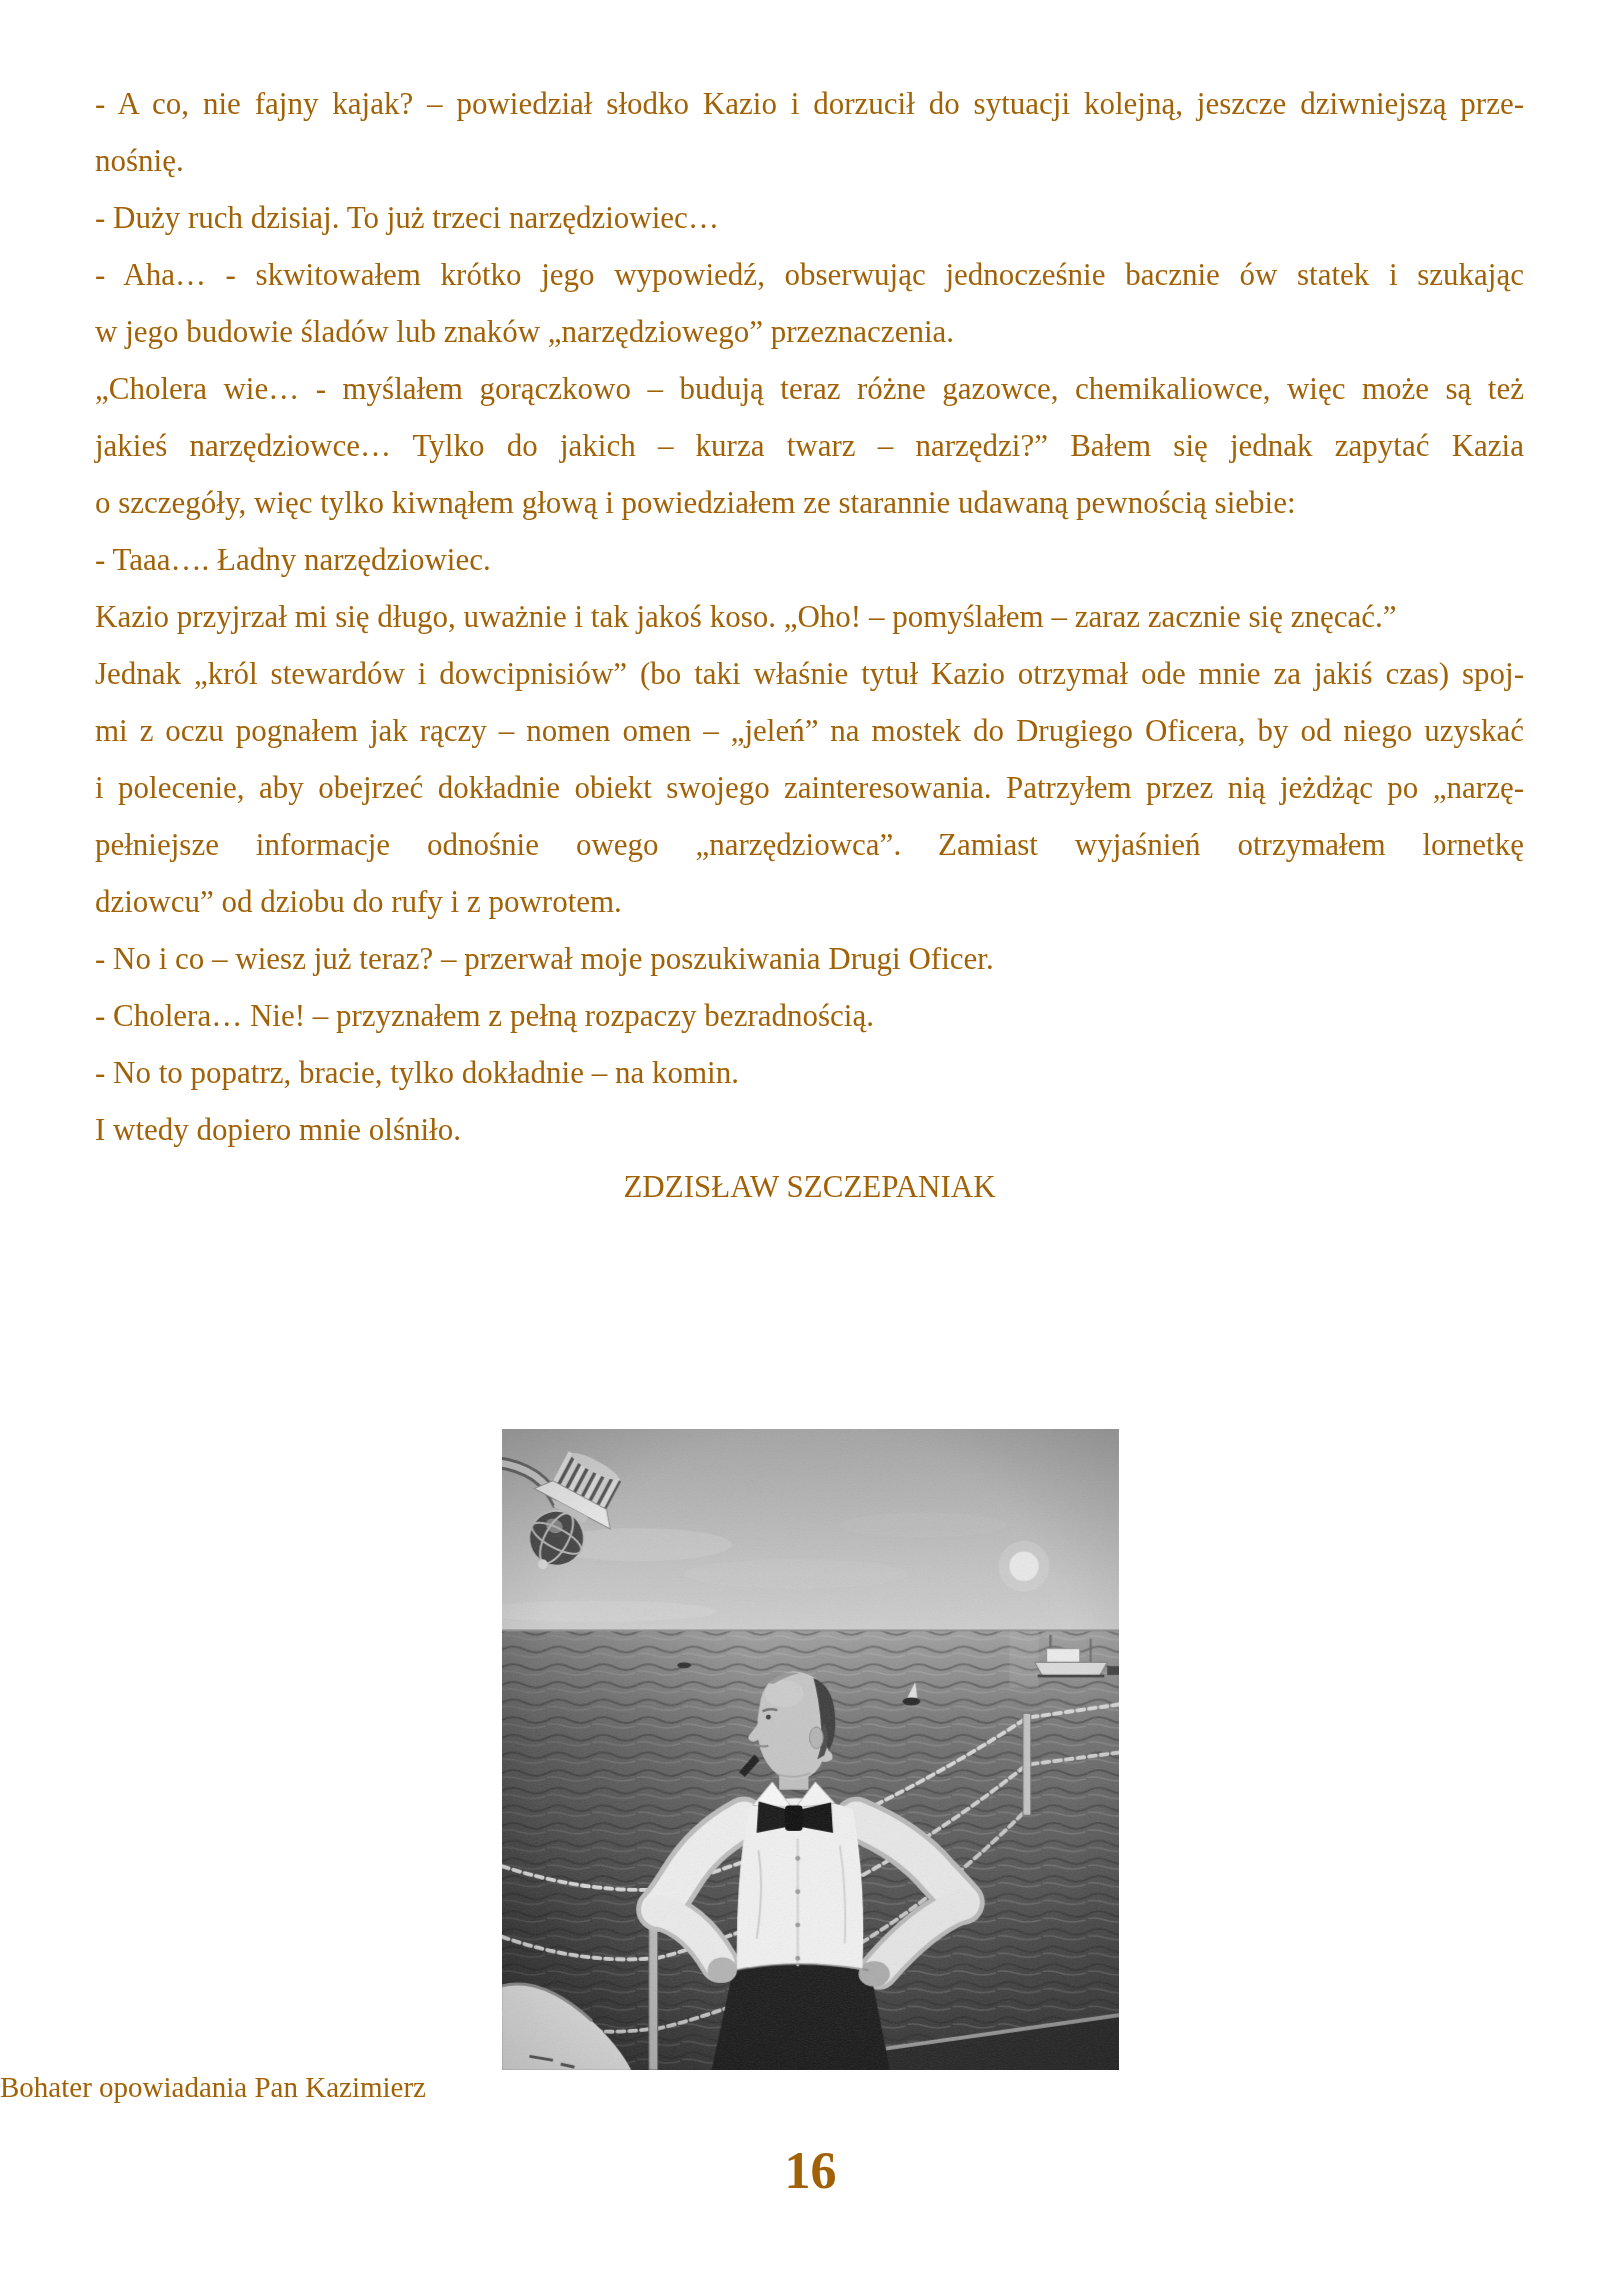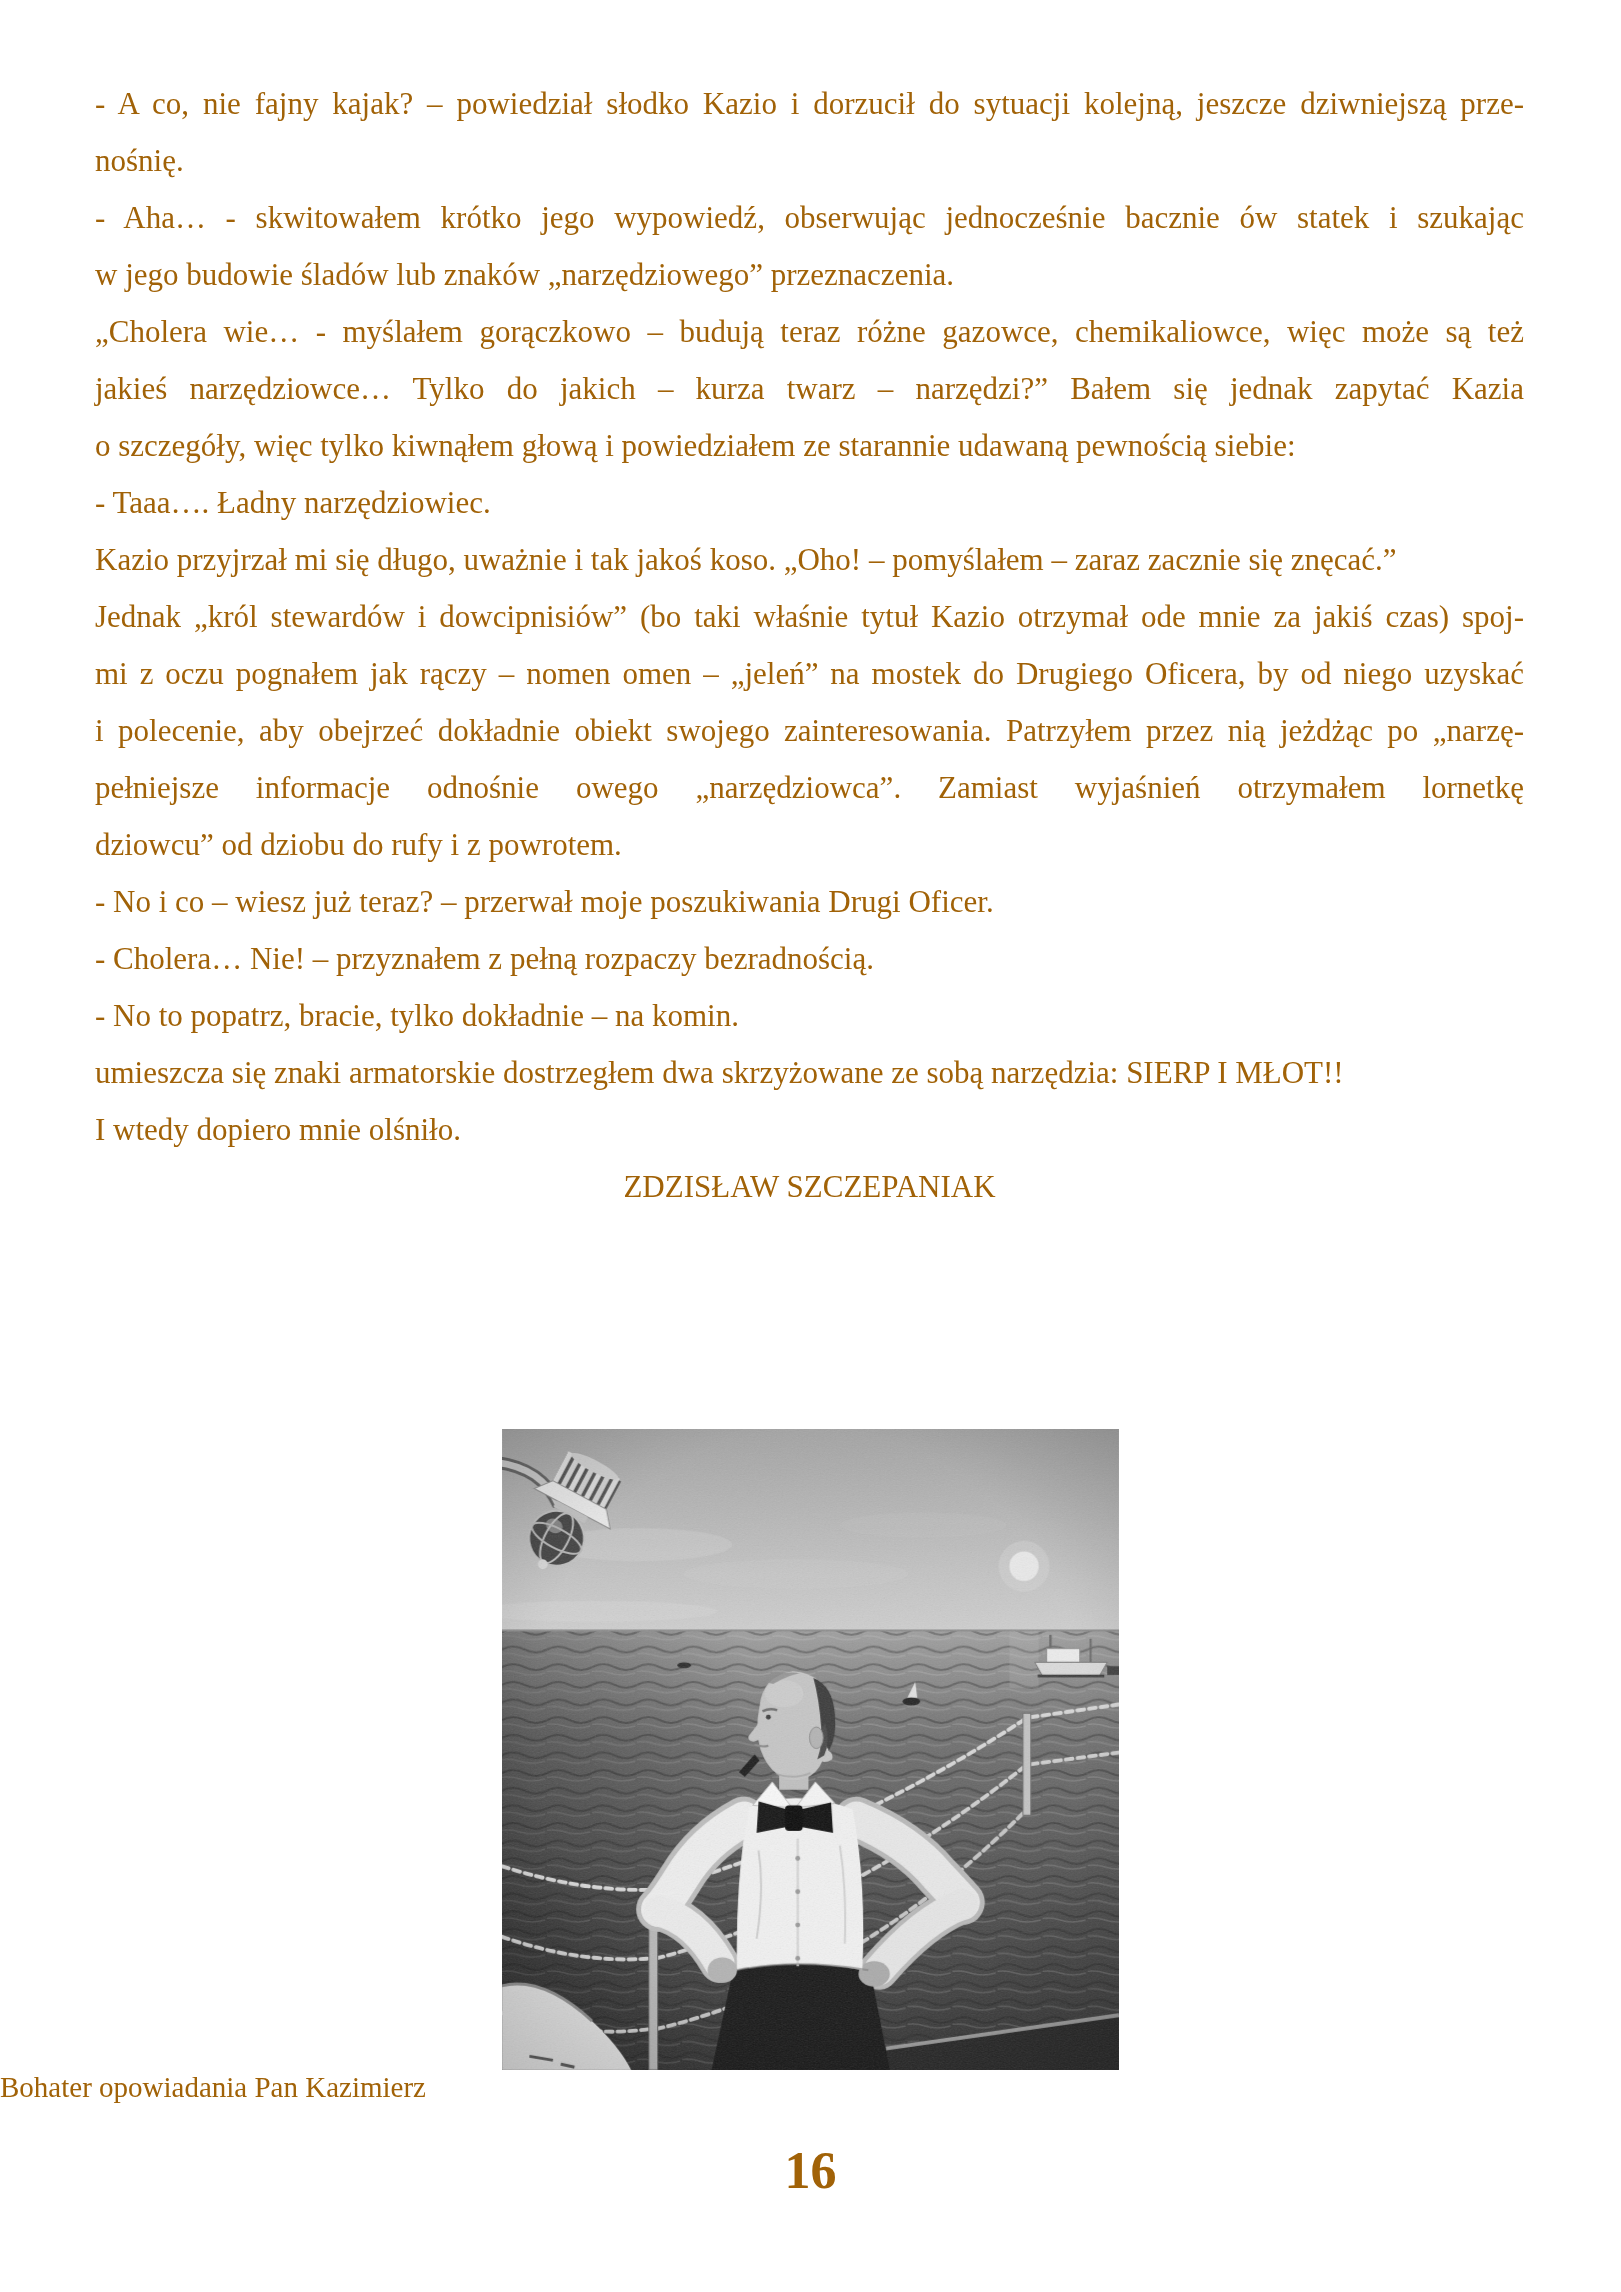--- a/index.html
+++ b/index.html
@@ -28,36 +28,36 @@
   }
 </style>
 </head>
 <body>
 
 <div class="page">
 
   <div class="text-block">
       <div class="line j">- A co, nie fajny kajak? – powiedział słodko Kazio i dorzucił do sytuacji kolejną, jeszcze dziwniejszą prze-</div>
       <div class="line">nośnię.</div>
+      <div class="line">- Duży ruch dzisiaj. To już trzeci narzędziowiec…</div>
       <div class="line j">- Aha… - skwitowałem krótko jego wypowiedź, obserwując jednocześnie bacznie ów statek i szukając</div>
       <div class="line">w jego budowie śladów lub znaków „narzędziowego” przeznaczenia.</div>
       <div class="line j">„Cholera wie… - myślałem gorączkowo – budują teraz różne gazowce, chemikaliowce, więc może są też</div>
       <div class="line j">jakieś narzędziowce… Tylko do jakich – kurza twarz – narzędzi?” Bałem się jednak zapytać Kazia</div>
       <div class="line">o szczegóły, więc tylko kiwnąłem głową i powiedziałem ze starannie udawaną pewnością siebie:</div>
       <div class="line">- Taaa…. Ładny narzędziowiec.</div>
       <div class="line">Kazio przyjrzał mi się długo, uważnie i tak jakoś koso. „Oho! – pomyślałem – zaraz zacznie się znęcać.”</div>
       <div class="line j">Jednak „król stewardów i dowcipnisiów” (bo taki właśnie tytuł Kazio otrzymał ode mnie za jakiś czas) spoj-</div>
       <div class="line j">mi z oczu pognałem jak rączy – nomen omen – „jeleń” na mostek do Drugiego Oficera, by od niego uzyskać</div>
       <div class="line j">i polecenie, aby obejrzeć dokładnie obiekt swojego zainteresowania. Patrzyłem przez nią jeżdżąc po „narzę-</div>
       <div class="line j">pełniejsze informacje odnośnie owego „narzędziowca”. Zamiast wyjaśnień otrzymałem lornetkę</div>
       <div class="line">dziowcu” od dziobu do rufy i z powrotem.</div>
       <div class="line">- No i co – wiesz już teraz? – przerwał moje poszukiwania Drugi Oficer.</div>
       <div class="line">- Cholera… Nie! – przyznałem z pełną rozpaczy bezradnością.</div>
       <div class="line">- No to popatrz, bracie, tylko dokładnie – na komin.</div>
-      <div class="line">umieszcza się znaki armatorskie dostrzegłem dwa skrzyżowane ze sobą narzędzia: SIERP I MŁOT!!</div>
       <div class="line">I wtedy dopiero mnie olśniło.</div>
       <div class="line r">ZDZISŁAW SZCZEPANIAK</div>
     </div>
 
   <figure class="photo">
     <svg viewBox="0 0 630 654" preserveAspectRatio="none">
       <defs>
         <linearGradient id="sky" x1="0" y1="0" x2="0" y2="1">
           <stop offset="0" stop-color="#a3a3a3"></stop>
           <stop offset="0.7" stop-color="#c3c3c3"></stop>

